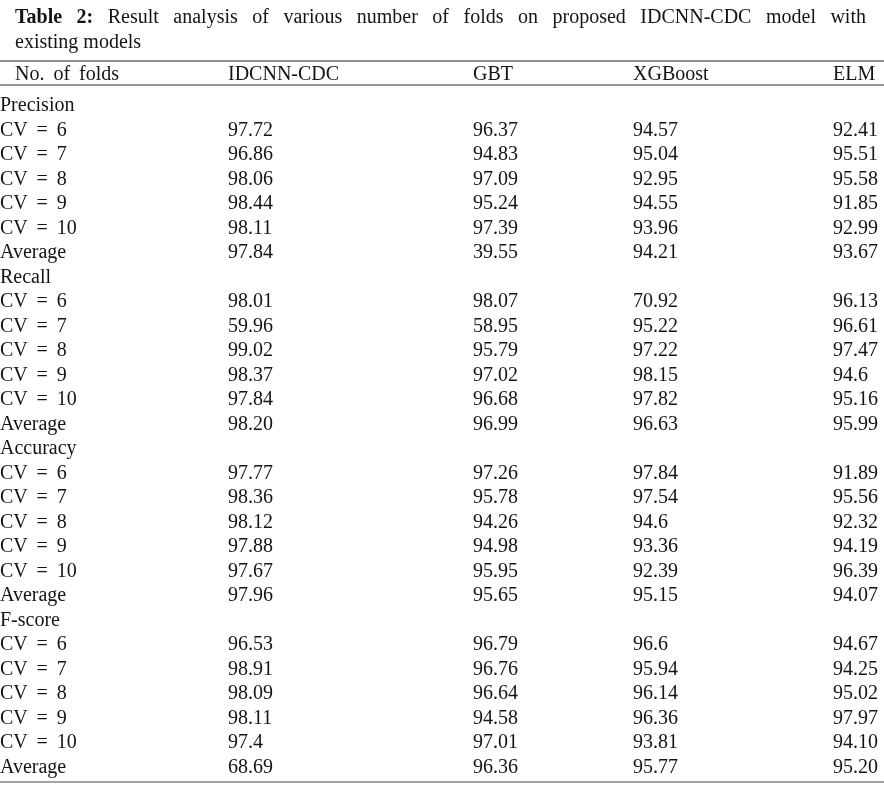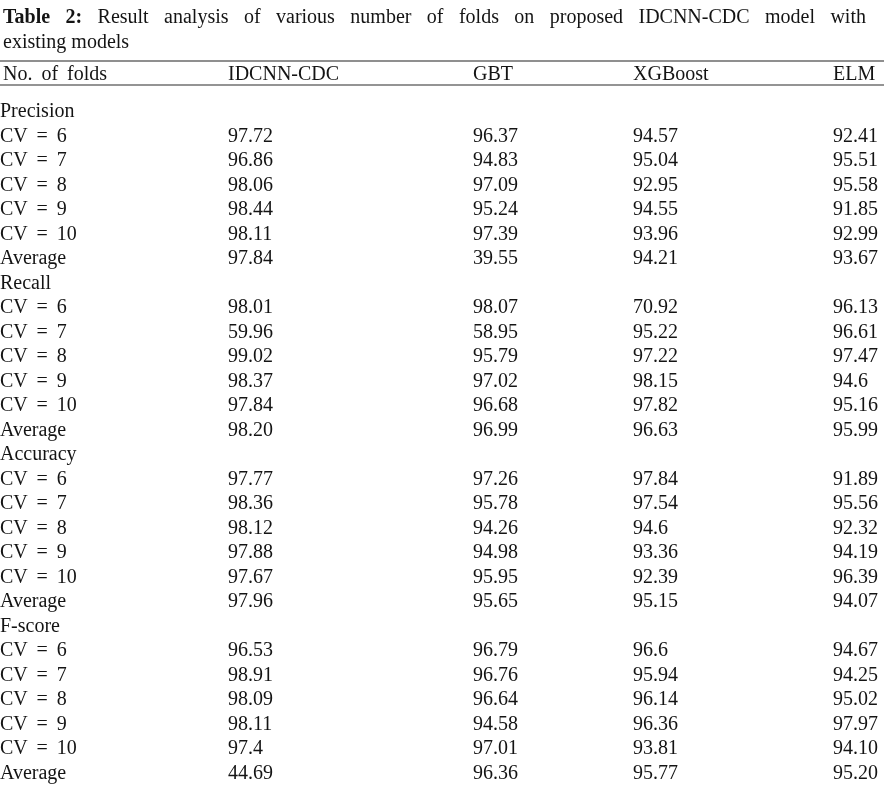--- a/index.html
+++ b/index.html
@@ -12,21 +12,21 @@
     color: #141414;
     -webkit-font-smoothing: antialiased;
   }
   .page {
     width: 884px;
     min-height: 785px;
     background: #ffffff;
     box-sizing: border-box;
   }
   .caption {
-    margin: 4px 0 0 0;
+    margin: 4px 0 0 12px;
     padding: 0 18px 0 3px;
     font-size: 20px;
     line-height: 25px;
   }
   .cap-line1 {
     display: block;
     text-align: justify;
     text-align-last: justify;
   }
   .cap-line2 {
@@ -56,33 +56,33 @@
   }
   thead th {
     border-bottom: 2px solid #949494;
     padding: 6px 0 4px 0;
     line-height: 22px;
   }
   tbody td, tbody th {
     line-height: 24.5px;
   }
   tbody tr:first-child th {
-    padding-top: 12px;
+    padding-top: 6px;
   }
   tbody tr:last-child td {
     padding-bottom: 3px;
   }
   th.section-title {
     font-weight: bold;
     text-align: left;
     padding-left: 3px;
   }
   td.row-label,
   thead th.col0 {
-    padding-left: 3px;
+    padding-left: 15px;
   }
 </style>
 </head>
 <body>
 
 <div class="page">
 
   <p class="caption">
     <span class="cap-line1"><b>Table 2:</b> <span>Result analysis of various number of folds on proposed IDCNN-CDC model with</span></span>
     <span class="cap-line2">existing models</span>
@@ -274,21 +274,21 @@
         </tr>
         <tr>
           <td class="row-label">CV = 10</td>
           <td>97.4</td>
           <td>97.01</td>
           <td>93.81</td>
           <td>94.10</td>
         </tr>
         <tr>
           <td class="row-label">Average</td>
-          <td>44.69</td>
+          <td>68.69</td>
           <td>96.36</td>
           <td>95.77</td>
           <td>95.20</td>
         </tr>
       </tbody>
   </table>
 
 </div>
 
 </body></html>

